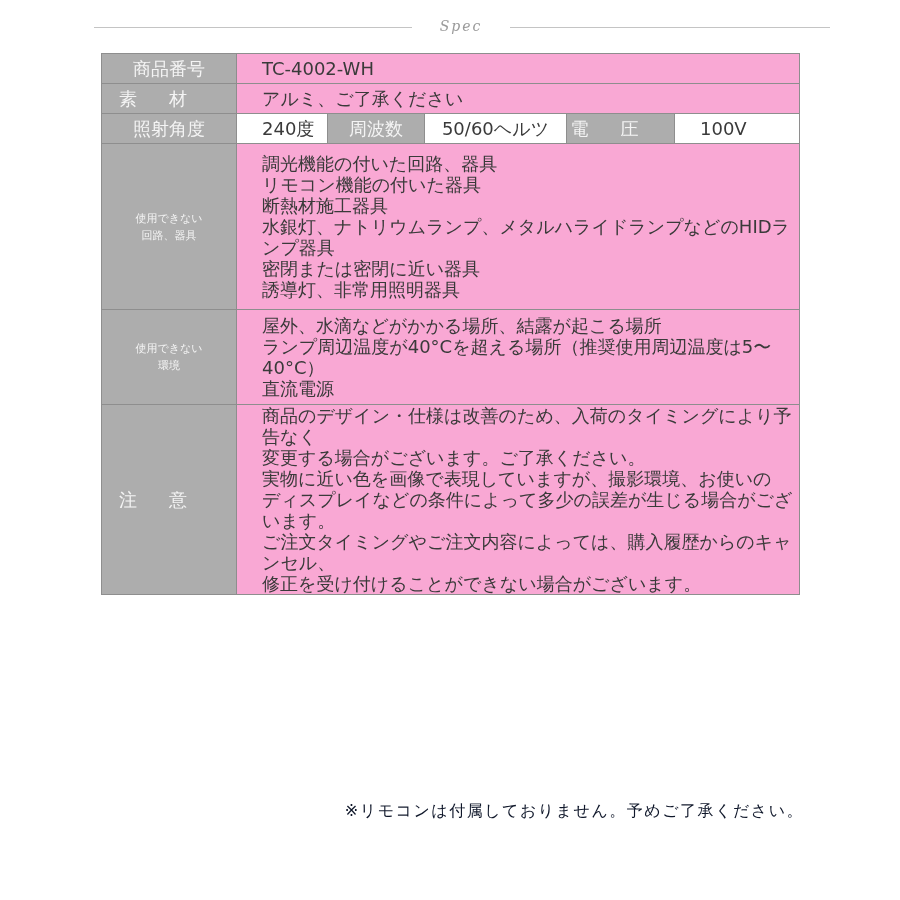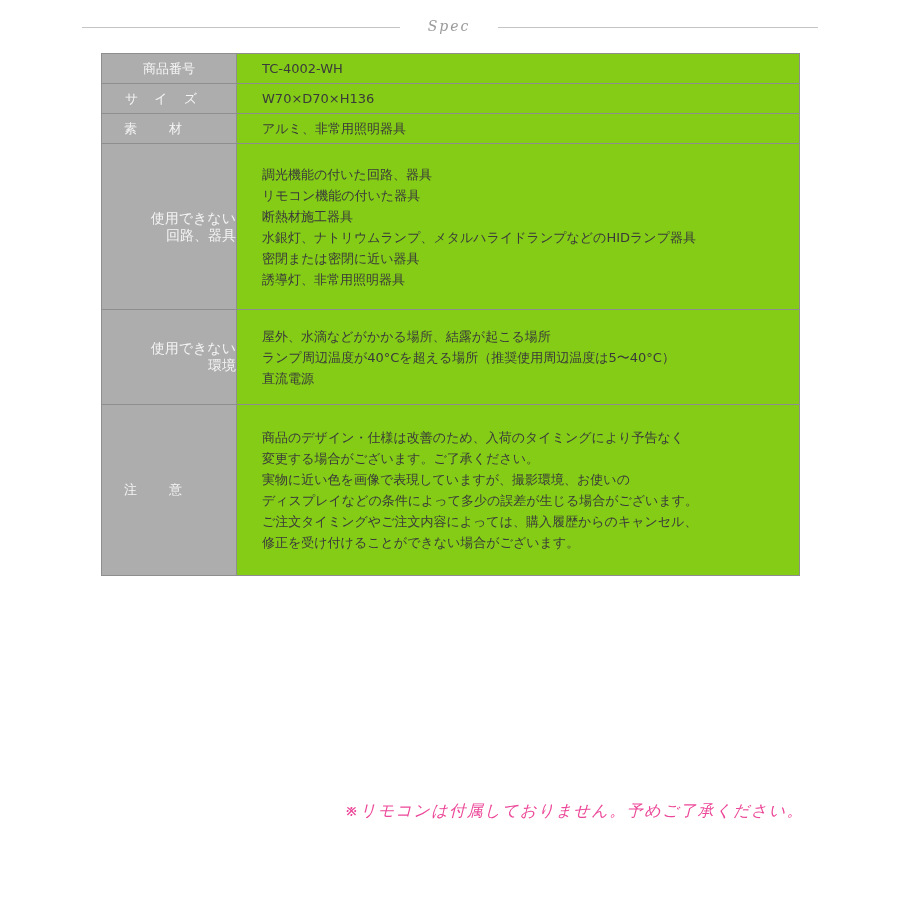--- a/index.html
+++ b/index.html
@@ -1,34 +1,34 @@
 <!DOCTYPE html>
 <html><head>
 <meta charset="utf-8">
 <style>
   html,body{margin:0;padding:0;background:#fff;}
   body{width:900px;height:900px;position:relative;font-family:"DejaVu Sans","Liberation Sans",sans-serif;color:#3a3a3a;overflow:hidden;}
-  .hdr{position:absolute;top:18px;left:0;width:792px;height:24px;}
+  .hdr{position:absolute;top:18px;left:12px;width:792px;height:24px;}
   .hdr .line{position:absolute;top:9px;height:1px;background:#c4c4c4;}
   .hdr .l1{left:82px;width:318px;}
   .hdr .l2{left:498px;width:320px;}
   .hdr .title{position:absolute;left:400px;width:98px;top:0;text-align:center;font-family:"DejaVu Serif",serif;font-style:italic;font-size:14px;color:#9a9a9a;letter-spacing:2px;}
   table.spec{position:absolute;left:101px;top:53px;width:698px;border-collapse:collapse;table-layout:fixed;}
-  table.spec td{border:1px solid #8e8e8e;font-size:13px;padding:0;vertical-align:middle;}
+  table.spec td{border:1px solid #8e8e8e;font-size:18px;padding:0;vertical-align:middle;}
   td.lbl{background:#adadad;color:#f4f4f4;text-align:center;width:134px;}
-  td.val{background:#84cc16;padding-left:25px !important;text-align:left;}
+  td.val{background:#f9a8d4;padding-left:25px !important;text-align:left;}
   td.sub-lbl{background:#adadad;color:#f4f4f4;text-align:center;}
   td.sub-val{background:#fff;}
   td.sub-c{text-align:center;}
   tr.r1 td{height:29px;}
   td.multi{line-height:21px;padding-left:25px !important;}
-  td.lbl.multi-lbl{font-size:14px;line-height:17px;text-align:right;}
+  td.lbl.multi-lbl{font-size:11px;line-height:17px;}
   .spaced{letter-spacing:16px;padding-left:16px;}
   .spaced2{letter-spacing:32px;padding-left:32px;}
-  .note{position:absolute;top:801px;right:96px;font-size:16px;color:#ec4899;letter-spacing:1.5px;font-style:italic;}
+  .note{position:absolute;top:801px;right:96px;font-size:16px;color:#0f172a;letter-spacing:1.5px;}
 </style>
 </head>
 <body>
 
 <div class="hdr">
   <div class="line l1"></div>
   <div class="title">Spec</div>
   <div class="line l2"></div>
 </div>
 
@@ -40,26 +40,30 @@
       <col style="width:142px">
       <col style="width:108px">
       <col style="width:125px">
   </colgroup>
   <tbody>
       <tr class="r1">
     <td class="lbl">商品番号</td>
     <td class="val" colspan="5">TC-4002-WH</td>
   </tr>
   <tr class="r1">
-    <td class="lbl spaced">サイズ</td>
-    <td class="val" colspan="5">W70×D70×H136</td>
+    <td class="lbl spaced2">素材</td>
+    <td class="val" colspan="5">アルミ、ご了承ください</td>
   </tr>
   <tr class="r1">
-    <td class="lbl spaced2">素材</td>
-    <td class="val" colspan="5">アルミ、非常用照明器具</td>
+    <td class="lbl">照射角度</td>
+    <td class="val sub-val">240度</td>
+    <td class="sub-lbl">周波数</td>
+    <td class="sub-val sub-c">50/60ヘルツ</td>
+    <td class="sub-lbl spaced2">電圧</td>
+    <td class="val sub-val">100V</td>
   </tr>
   <tr style="height:166px">
     <td class="lbl multi-lbl">
       <div>使用できない</div>
       <div>回路、器具</div>
     </td>
     <td class="val multi" colspan="5">
       <div>調光機能の付いた回路、器具</div>
       <div>リモコン機能の付いた器具</div>
       <div>断熱材施工器具</div>

